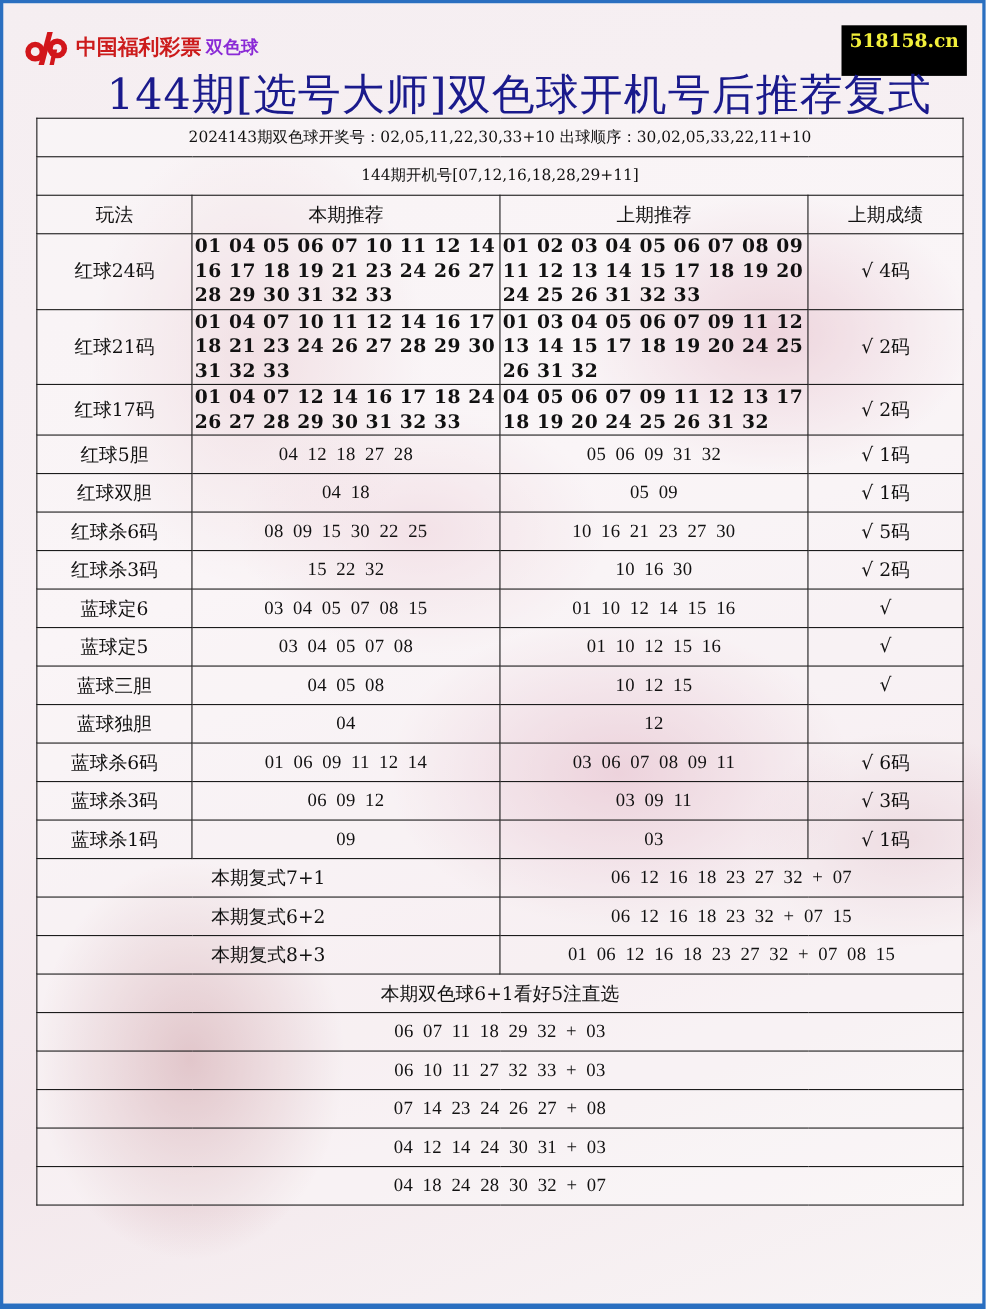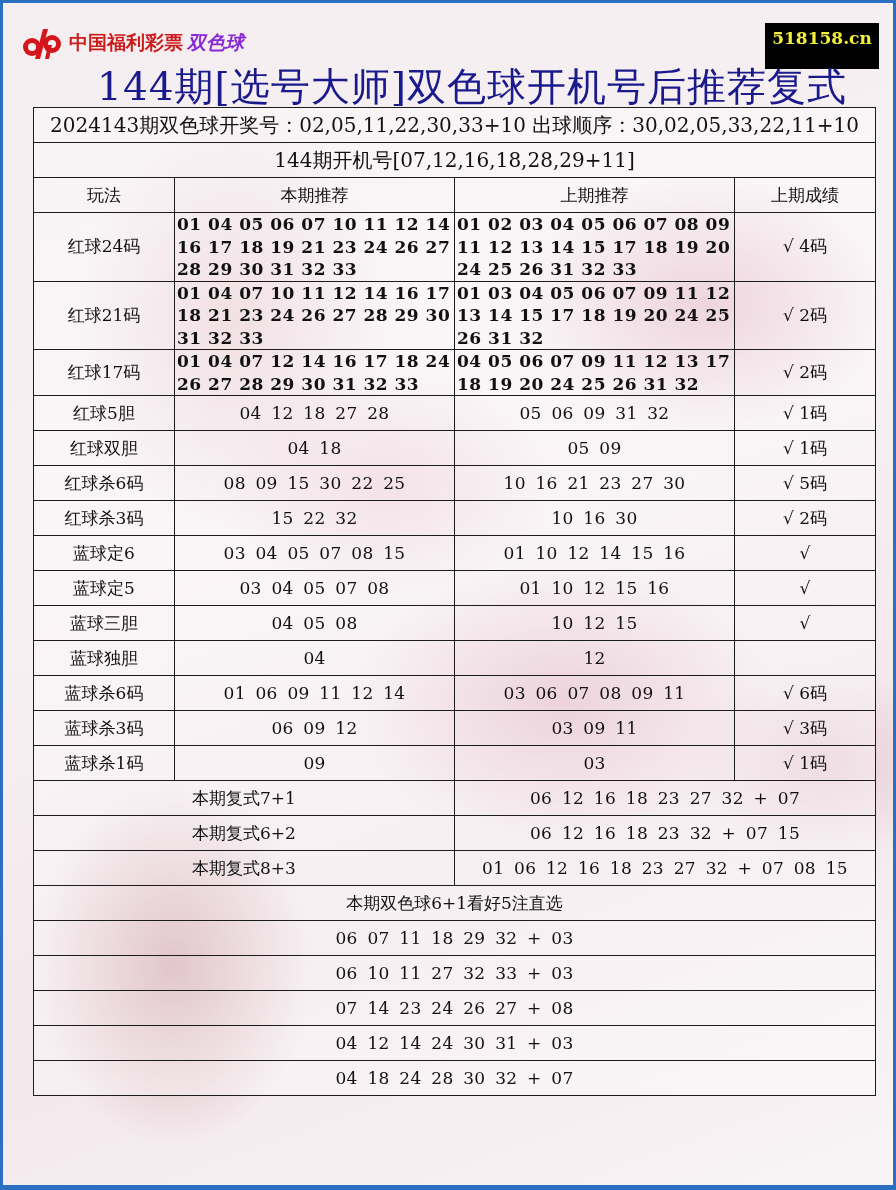--- a/index.html
+++ b/index.html
@@ -21,49 +21,49 @@
   }
   .logo {
     position: absolute; left: 18px; top: 22px; display: flex; align-items: center; gap: 4px; text-align: center;
   }
   .logo-mark { width: 44px; height: 36px; }
   .logo-text {
     font-family: "DejaVu Sans", "Liberation Sans", sans-serif; font-weight: bold;
     font-size: 19px; color: #cc1b1b; letter-spacing: 0px;
   }
   .logo-text2 {
-    font-family: "DejaVu Sans", "Liberation Sans", sans-serif; font-weight: bold; font-style: italic;
-    font-size: 19px; color: #8a2ad6;
+    font-family: "DejaVu Sans", "Liberation Sans", sans-serif; font-weight: bold; 
+    font-size: 16px; color: #8a2ad6;
   }
   .site-badge {
     position: absolute; left: 762px; top: 20px; width: 114px; height: 46px;
     background: #000; color: #f2ef3a; font-family: "DejaVu Serif", serif; font-weight: bold;
     font-size: 17px; line-height: 30px; text-align: center;
   }
   .page-title {
     position: absolute; left: 0; right: 0; top: 60px; text-align: center;
     font-family: "DejaVu Serif", "Liberation Serif", serif; font-size: 39px;
     color: #1a1a8c; line-height: 48px; letter-spacing: 1px; padding-left: 4px; margin-left: 44px;
   }
   table.main {
     position: absolute; left: 30px; top: 104px; width: 842px;
     border-collapse: collapse; table-layout: fixed;
     font-family: "DejaVu Serif", "Liberation Serif", serif; color: #111;
   }
   table.main td {
     border: 1px solid #1c1c1c; text-align: center; vertical-align: middle;
     padding: 0; font-size: 17px; height: 34px; background: rgba(255,255,255,0.35);
   }
-  table.main td.full { font-size: 20px; }
+  table.main td.full { font-size: 14px; }
   td.label { font-size: 17px; }
   td.nums-block {
     text-align: left !important; font-size: 17px; line-height: 22.5px; padding: 0 0 0 2px !important;
     font-weight: bold; white-space: pre; letter-spacing: 0.5px;
   }
-  td.nums { font-size: 17px; letter-spacing: 0.3px; word-spacing: 4px; }
+  td.nums { font-size: 17px; letter-spacing: 0.3px; word-spacing: 4px; font-family: Liberation Serif, serif; }
   .row-tall3 td { height: 68px; }
   .row-tall2 td { height: 45px; }
   .res { font-size: 17px; }
 </style>
 </head>
 <body>
 
 <div class="frame">
 
   <div class="logo">

